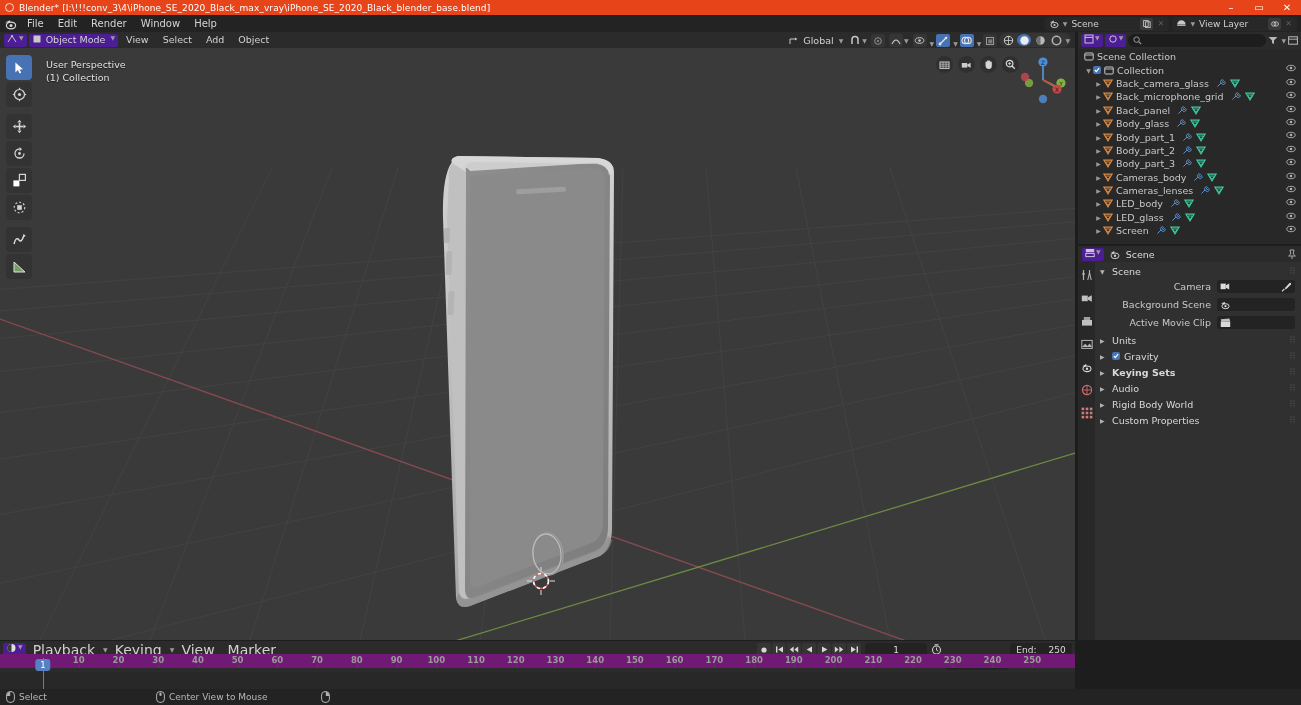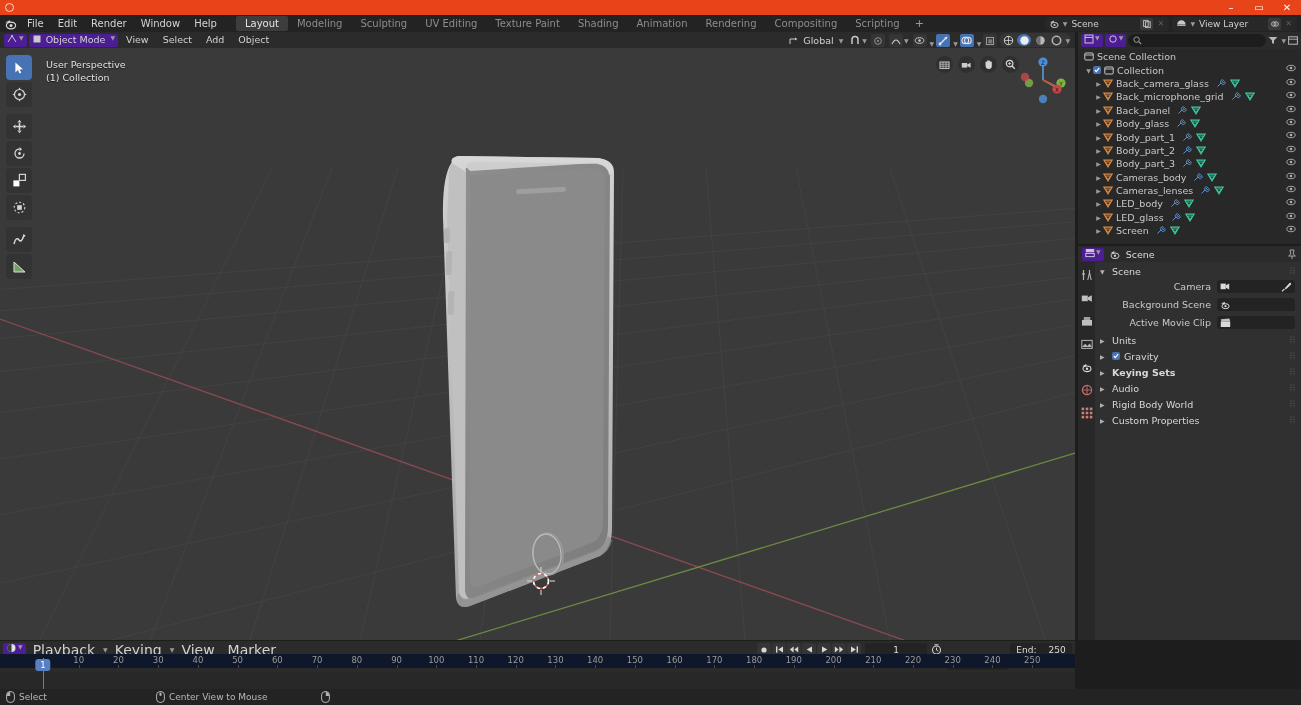--- a/index.html
+++ b/index.html
@@ -103,41 +103,42 @@
 
   
   .tl{position:absolute;left:0;top:641px;width:1075px;height:48px;background:#2b2b2b;}
   .tl-header{height:17px;display:flex;align-items:center;padding:0 3px;gap:1px;background:#2b2b2b;}
   .tl-menu{padding:0 6px;font-size:14px;color:#d2d2d2;height:16px;line-height:16px;}
   .tl-playgrp{margin-left:auto;display:flex;align-items:center;gap:1px;}
   .tlb{width:14px;height:13px;background:#353535;border-radius:2px;display:flex;align-items:center;justify-content:center;}
   .tl-fields{display:flex;align-items:center;gap:2px;margin-left:3px;}
   .tl-num{height:13px;background:#232323;border-radius:3px;display:flex;align-items:center;justify-content:center;
      font-size:9px;color:#dcdcdc;padding:0 6px;}
-  .tl-ruler{position:absolute;left:0;top:13px;width:1075px;height:14px;background:#0f172a;}
+  .tl-ruler{position:absolute;left:0;top:13px;width:1075px;height:14px;background:#701a75;font-weight:bold;}
   .tl-tick{position:absolute;top:1px;font-size:8.5px;color:#9a9a9a;transform:translateX(-50%);}
   .tl-body{position:absolute;left:0;top:31px;width:1075px;height:17px;background:#282828;}
   .playhead{position:absolute;top:0;width:1px;background:#5680c2;height:31px;}
   .playhead-lbl{position:absolute;top:0;height:12px;background:#5680c2;border-radius:3px;color:#fff;
      font-size:8.5px;display:flex;align-items:center;justify-content:center;padding:0 5px;transform:translateX(-50%);}
 
   
   .statusbar{position:absolute;left:0;top:689px;width:1301px;height:16px;background:#232323;
      display:flex;align-items:center;padding:0 6px;}
   .sb-item{display:flex;align-items:center;gap:4px;font-size:9px;color:#b8b8b8;}
   .sb-right{margin-left:auto;font-size:9px;color:#b0b0b0;padding-right:6px;}
   svg{display:block;}
 </style>
 </head>
 <body>
 
 <div id="app">
 
   <div class="titlebar">
     <div class="tdot"></div>
+    <div class="ttext">Blender* [I:\!!!conv_3\4\iPhone_SE_2020_Black_max_vray\iPhone_SE_2020_Black_blender_base.blend]</div>
     <div class="twin">
       <span>–</span>
       <span>▭</span>
       <span class="cl">✕</span>
     </div>
   </div>
 
   <div class="topbar">
     <div class="blenderlogo">
       <svg width="13" height="12" viewBox="0 0 13 12">
@@ -145,33 +146,20 @@
         <circle cx="7" cy="7.6" r="1.5" fill="#d8d8d8"></circle>
         <path d="M1 4.6 L6 2.2 L6.2 4.6 Z" fill="#d8d8d8"></path>
       </svg>
     </div>
     <div class="menuitem">File</div>
     <div class="menuitem">Edit</div>
     <div class="menuitem">Render</div>
     <div class="menuitem">Window</div>
     <div class="menuitem">Help</div>
 
-    <div class="wstabs">
-      <div class="wstab active">Layout</div>
-      <div class="wstab">Modeling</div>
-      <div class="wstab">Sculpting</div>
-      <div class="wstab">UV Editing</div>
-      <div class="wstab">Texture Paint</div>
-      <div class="wstab">Shading</div>
-      <div class="wstab">Animation</div>
-      <div class="wstab">Rendering</div>
-      <div class="wstab">Compositing</div>
-      <div class="wstab">Scripting</div>
-      <div class="wsplus">+</div>
-    </div>
 
     <div class="topright">
       <div class="scenefield">
         <div class="ic">
           <svg width="11" height="10" viewBox="0 0 11 10">
             <ellipse cx="5.5" cy="6" rx="3.6" ry="2.6" fill="none" stroke="#c9c9c9" stroke-width="1"></ellipse>
             <circle cx="5.5" cy="6" r="1.1" fill="#c9c9c9"></circle>
             <path d="M0.8 3.6 L4.7 1.6 L4.9 3.7 Z" fill="#c9c9c9"></path>
           </svg>
         </div>

